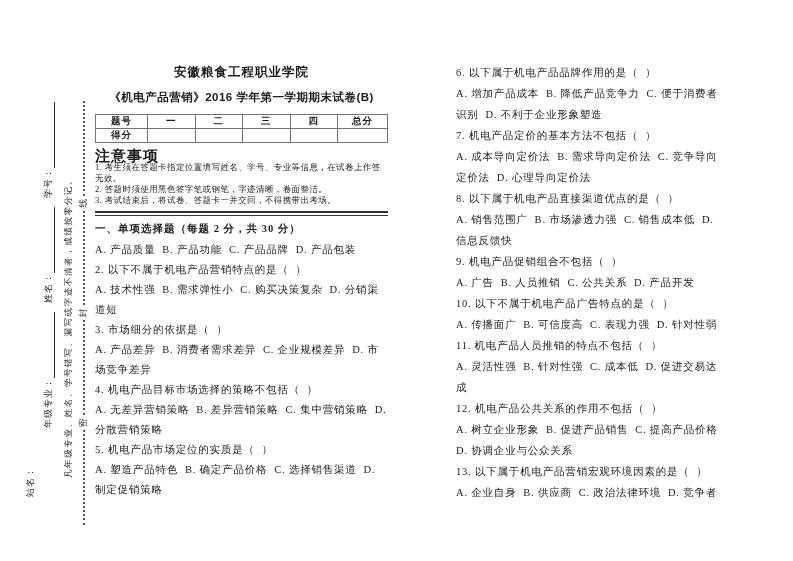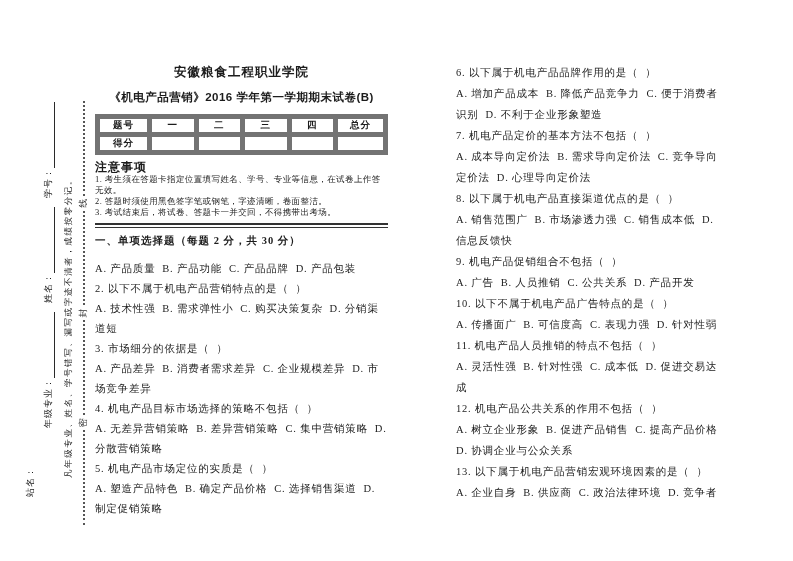--- a/index.html
+++ b/index.html
@@ -18,28 +18,28 @@
   .seal { left:77px; top:528px; width:430px; display:flex; align-items:center; font-size:9px; color:#333; }
   .seal .dots { flex:1 1 auto; border-bottom:2px dotted #555; height:0; margin:0 3px; }
   
   .col-left  { position:absolute; left:95px;  top:64px; width:293px; }
   .col-right { position:absolute; left:424px; top:62px; width:301px; }
   .school { font-family:"Liberation Sans","DejaVu Sans",sans-serif; font-weight:bold;
             font-size:12.5px; line-height:16px; text-align:center; margin:0 0 10px 0; letter-spacing:1px; }
   .examtitle { font-family:"Liberation Sans","DejaVu Sans",sans-serif; font-weight:bold;
             font-size:11.5px; line-height:14px; text-align:center; margin:0 0 10px 0; letter-spacing:0.5px; }
   table.score { border-collapse:collapse; width:100%; table-layout:fixed; margin-bottom:6px; }
-  table.score td { border:5px solid #737373; height:13px; text-align:center; vertical-align:middle;
+  table.score td { border:1px solid #737373; height:13px; text-align:center; vertical-align:middle;
             font-size:9.5px; font-weight:bold; padding:0; letter-spacing:1px; }
   table.score col.c0 { width:52px; } table.score col.cl { width:50px; }
   .notice-title { font-family:"Liberation Sans","DejaVu Sans",sans-serif; font-weight:bold;
-            font-size:12px; line-height:13px; margin-top:2px; letter-spacing:1px; }
+            font-size:15px; line-height:13px; margin-top:2px; letter-spacing:1px; }
   .notice-item { font-size:8.5px; line-height:11px; letter-spacing:0.4px; white-space:pre-wrap; }
   .dline { height:2px; border-top:2px solid #333; border-bottom:1px solid #333; margin:5px 0 3px 0; }
-  .section-title { font-weight:bold; font-size:10.5px; line-height:19px; letter-spacing:1px; margin-bottom:9px; }
+  .section-title { font-weight:bold; font-size:10.5px; line-height:19px; letter-spacing:1px; margin-bottom:2px; }
   .stem, .opts { font-size:10.5px; line-height:20px; letter-spacing:0.8px; white-space:pre-wrap; }
   .col-right .stem, .col-right .opts { line-height:21px;margin-left:32px; }
   .footer { position:absolute; left:0; top:501px; width:793px; text-align:center;
             font-size:7.5px; color:#222; letter-spacing:0.5px; }
 </style>
 </head>
 <body>
 
 <div class="sheet">
 

